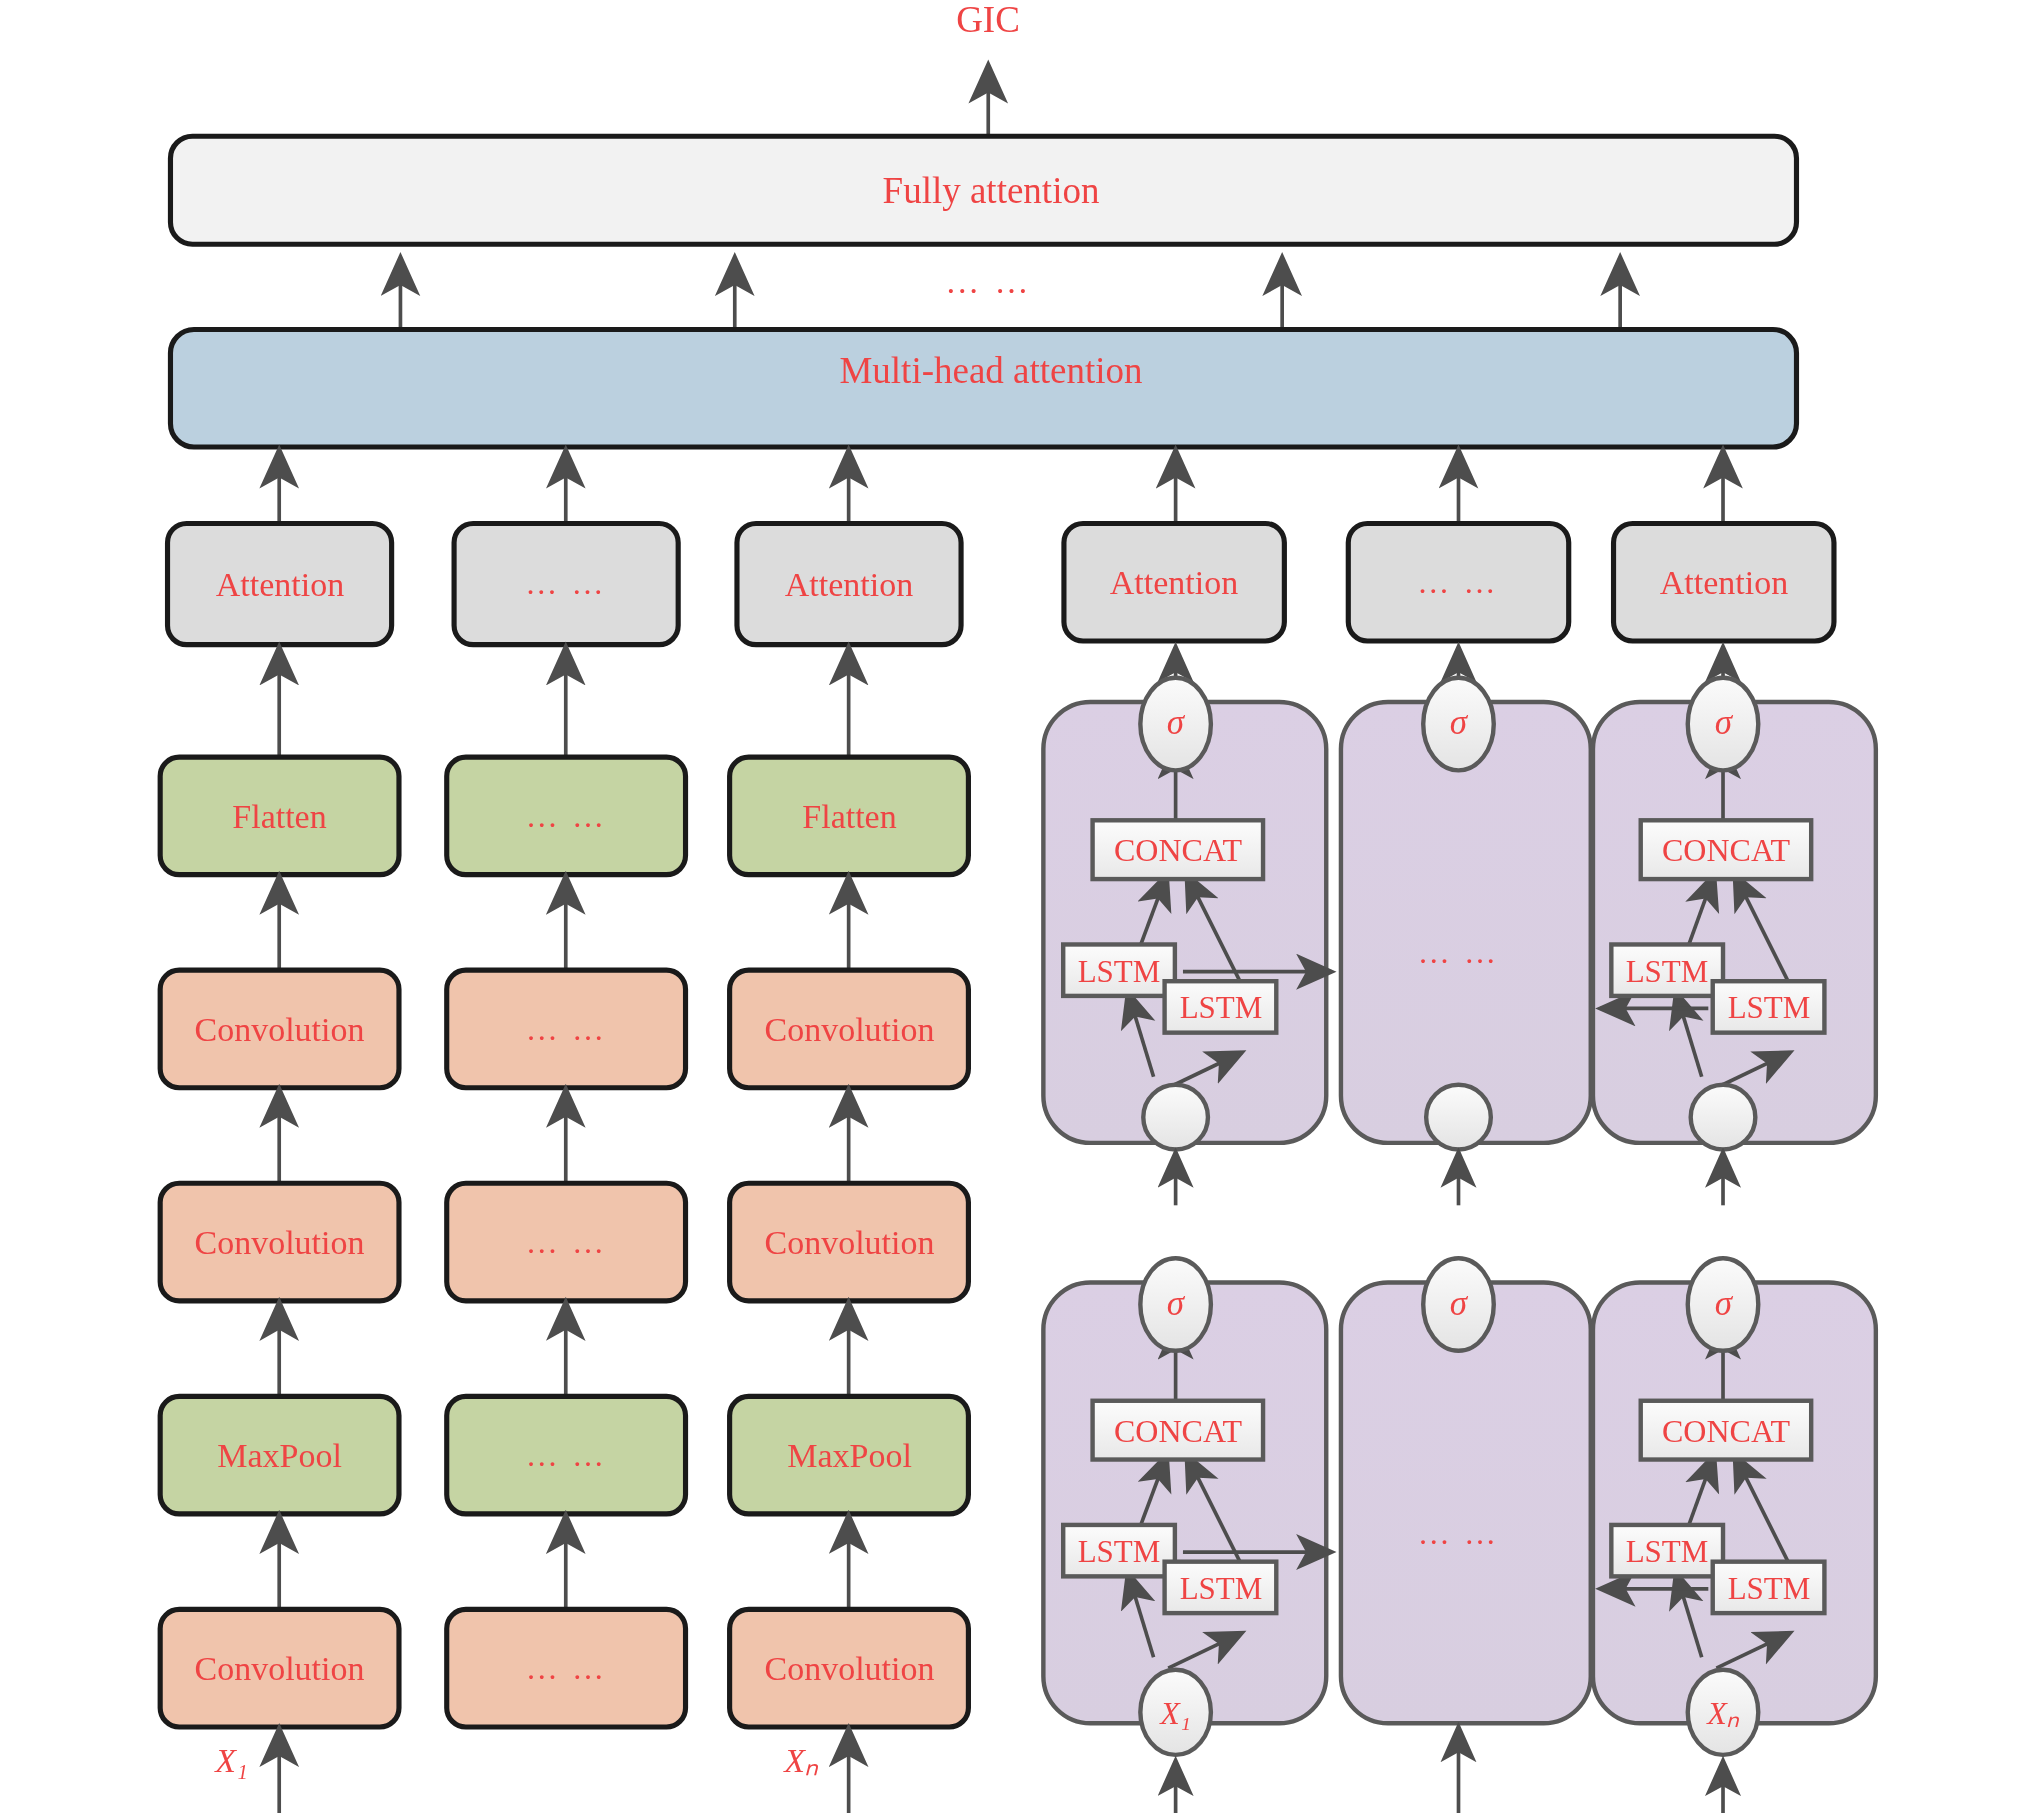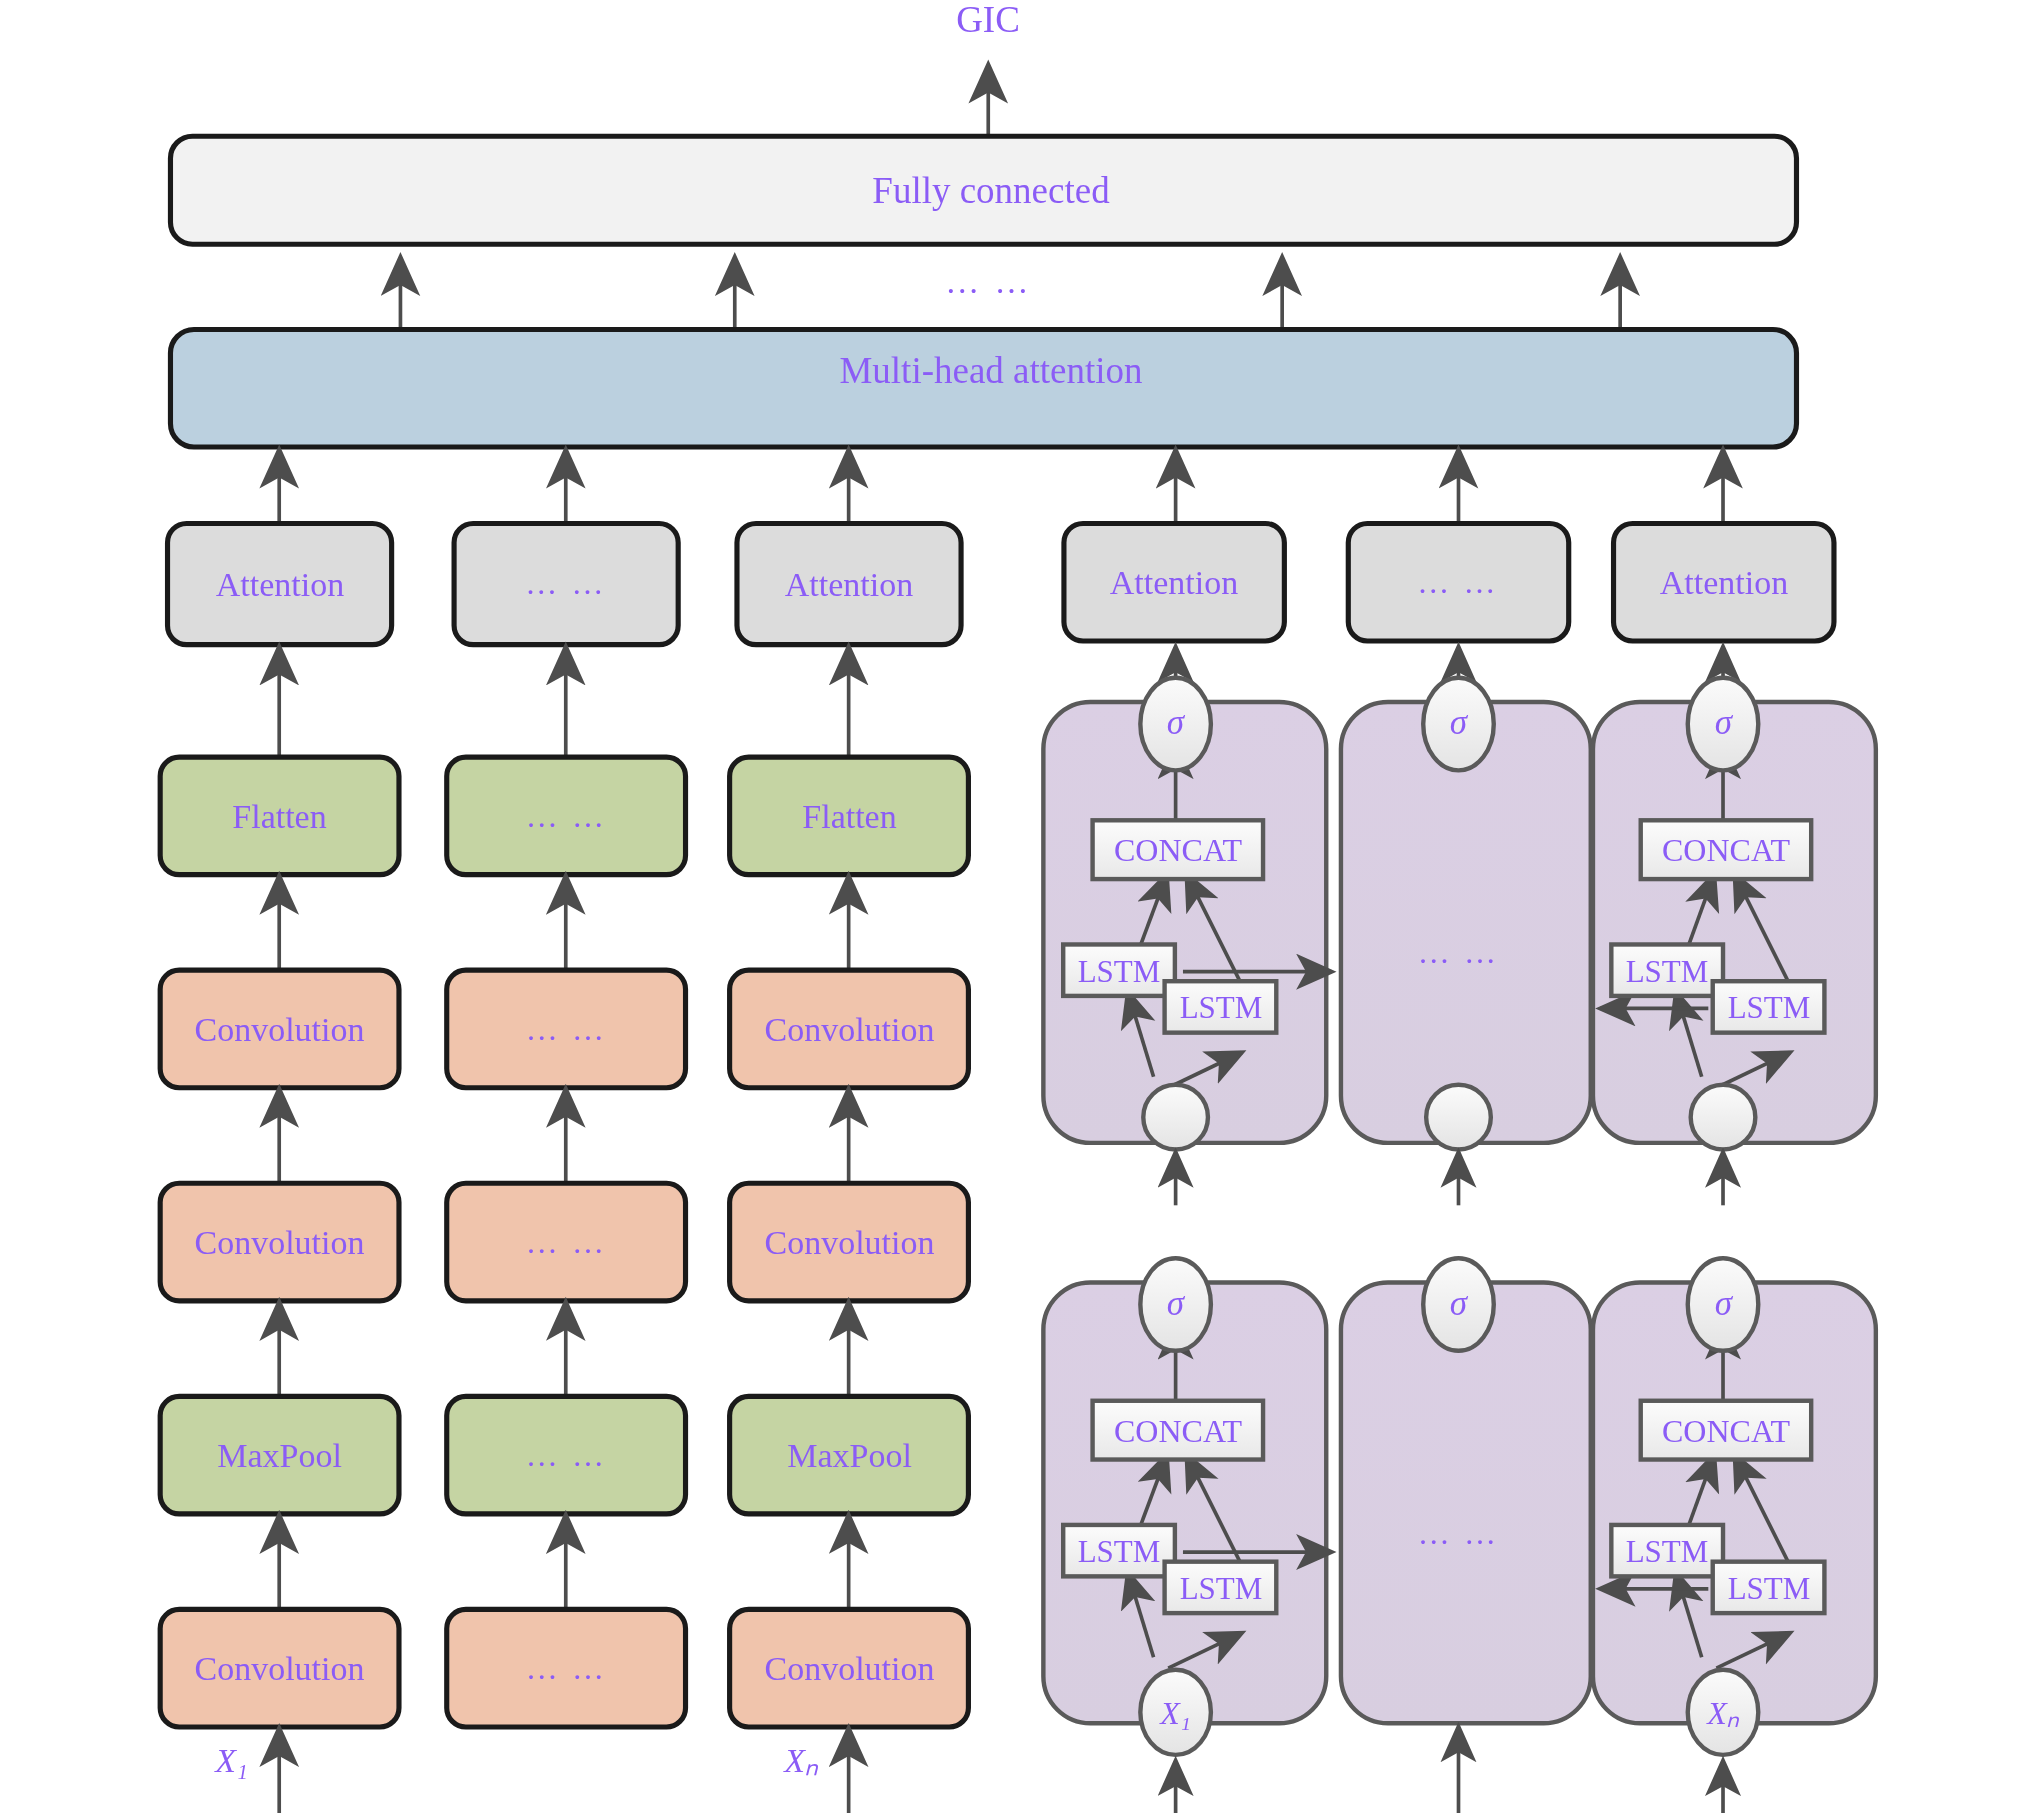--- a/index.html
+++ b/index.html
@@ -2,21 +2,21 @@
 <html style="font-size:11.8px"><head>
 <meta charset="utf-8">
 <title>CNN-BiLSTM-Attention Architecture</title>
 <style>
   html,body{margin:0;padding:0;background:#ffffff;}
   body{font-family:"Liberation Serif", serif;}
   #stage{position:relative;width:2025px;height:1814px;background:#fff;overflow:hidden;}
   #svgroot{position:absolute;left:0;top:0;width:2025px;height:1814px;}
 
   .lbl{position:absolute;display:flex;align-items:center;justify-content:center;
-       font-family:"Liberation Serif", serif;color:#8b5cf6;pointer-events:none;
+       font-family:"Liberation Serif", serif;color:#ef4444;pointer-events:none;
        text-align:center;line-height:1;}
   .dots{letter-spacing:0.10em;}
 </style>
 </head>
 <body>
 
 <div id="stage">
 
   <svg id="svgroot" viewBox="0 0 2756 2468" xmlns="http://www.w3.org/2000/svg">
     <defs>
@@ -243,21 +243,21 @@
     <g>
       <line x1="1600" y1="2468" x2="1600" y2="2396" stroke="#4D4D4D" stroke-width="5" marker-end="url(#ahs)"></line>
       <line x1="2345" y1="2468" x2="2345" y2="2396" stroke="#4D4D4D" stroke-width="5" marker-end="url(#ahs)"></line>
       <line x1="1985" y1="2468" x2="1985" y2="2350" stroke="#4D4D4D" stroke-width="5" marker-end="url(#ahs)"></line>
     </g>
 
   </svg>
 
   <div class="lbl" style="left:922px;top:-1.5px;width:132px;height:41px;font-size:37px;">GIC</div>
 
-  <div class="lbl" style="left:763px;top:168px;width:456px;height:44px;font-size:37px;">Fully connected</div>
+  <div class="lbl" style="left:763px;top:168px;width:456px;height:44px;font-size:37px;">Fully attention</div>
 
   <div class="lbl dots" style="left:915px;top:265px;width:147px;height:34px;font-size:34px;">… …</div>
 
   <div class="lbl" style="left:741px;top:348px;width:500px;height:44px;font-size:37px;">Multi-head attention</div>
 
   <div class="lbl" style="left:168px;top:563px;width:224px;height:43px;font-size:34px;">Attention</div>
   <div class="lbl dots" style="left:454px;top:564px;width:224px;height:38px;font-size:32px;">… …</div>
   <div class="lbl" style="left:737px;top:563px;width:224px;height:43px;font-size:34px;">Attention</div>
 
   <div class="lbl" style="left:160px;top:795px;width:239px;height:43px;font-size:34px;">Flatten</div>

